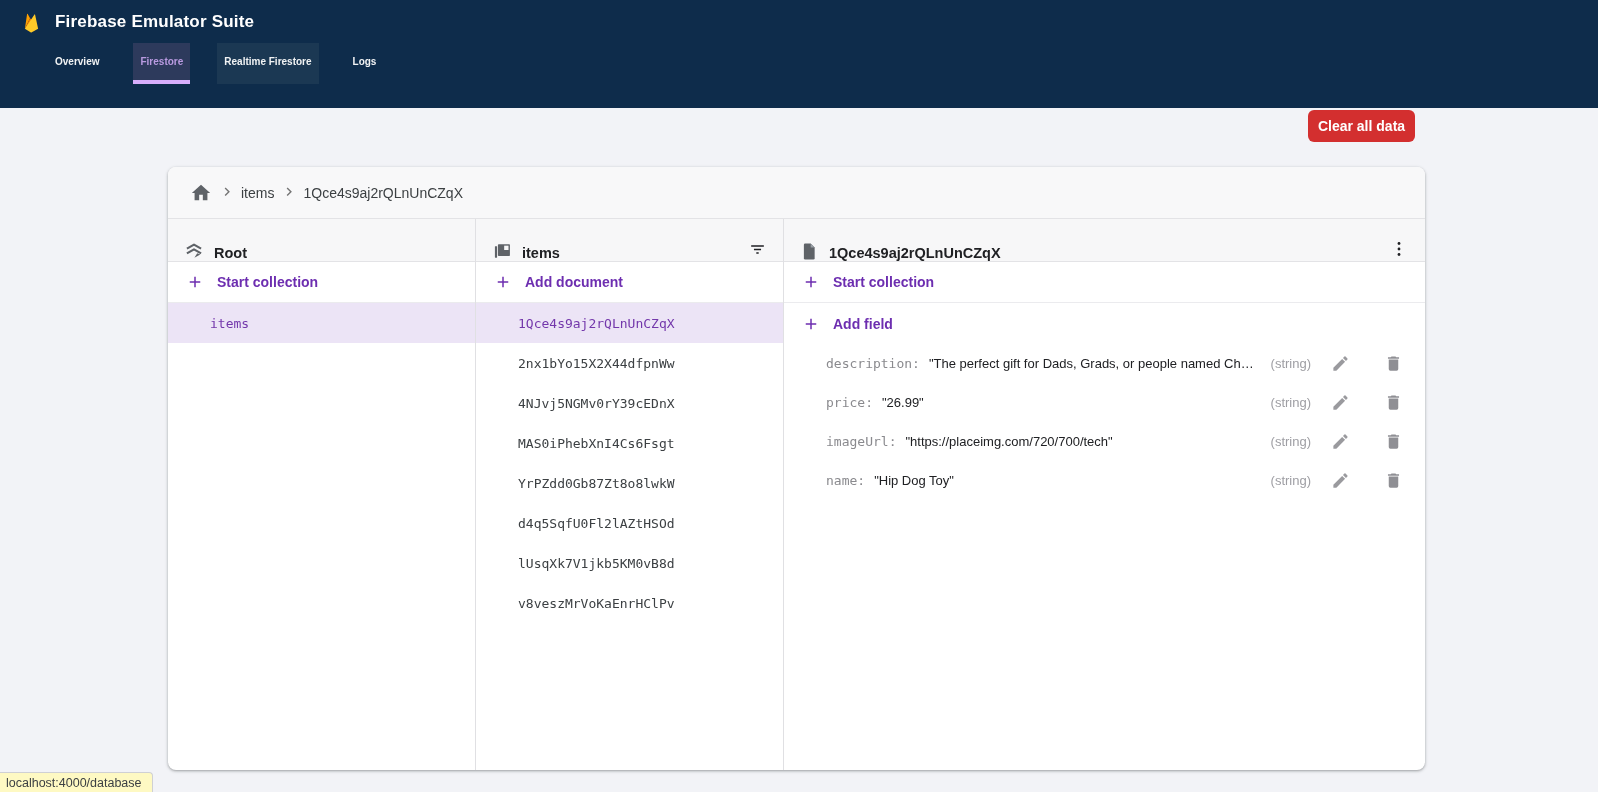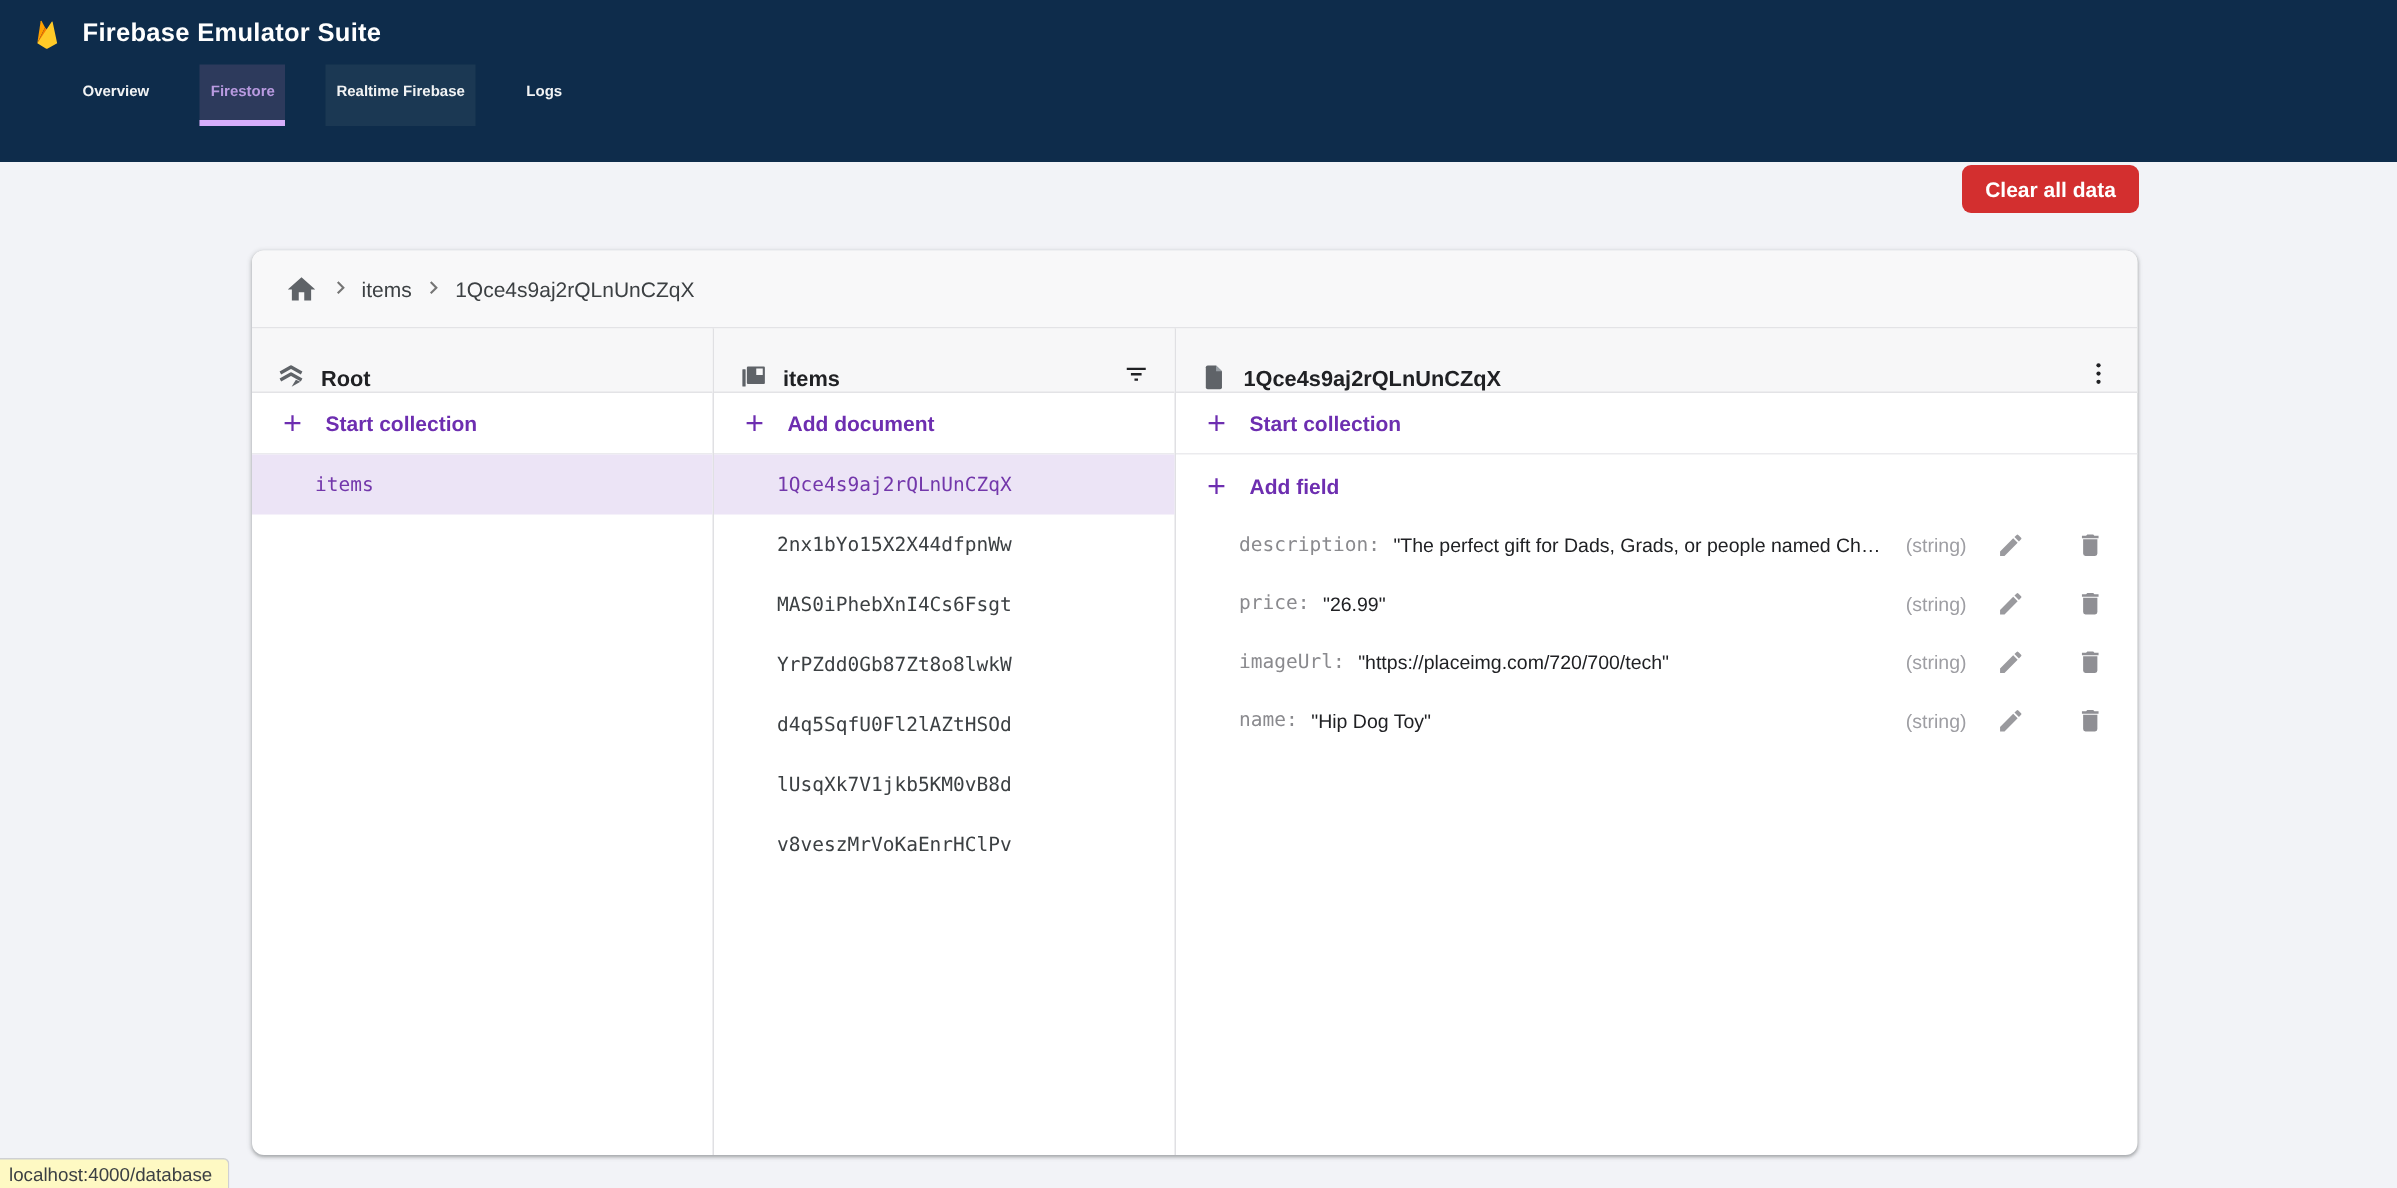--- a/index.html
+++ b/index.html
@@ -15,21 +15,21 @@
   .app-title { font-size:17px; font-weight:700; letter-spacing:.2px; }
   .tabs { display:flex; align-items:stretch; height:41px; padding-left:48px; }
   .tab { display:flex; align-items:center; padding:0 7px; margin-right:27px;
     font-size:10px; font-weight:700; color:#f1f3f4; cursor:pointer;
     border-bottom:4px solid transparent; }
   .tab.tinted { background:#1b3853; }
   .tab.active { background:#2d3a5c; color:var(--tab-active,#b99ae0);
     border-bottom-color:var(--tab-underline,#d7aefb); }
 
   
-  .clear-btn { position:absolute; top:110px; left:1308px; width:118px; height:32px;
+  .clear-btn { position:absolute; top:110px; left:1308px; width:107px; height:32px;
     background:var(--danger,#d32f2f); color:#fff; border:none; border-radius:6px;
     font-size:14px; font-weight:700; font-family:inherit; cursor:pointer; }
 
   
   .card { position:absolute; left:168px; top:167px; width:1257px; height:603px;
     background:#fff; border-radius:8px;
     box-shadow:0 1px 2px rgba(60,64,67,.3), 0 1px 3px 1px rgba(60,64,67,.15);
     display:flex; flex-direction:column; overflow:hidden; }
 
   .breadcrumb { height:52px; flex:0 0 52px; background:#f8f8f9;
@@ -98,21 +98,21 @@
     <span class="app-title">Firebase Emulator Suite</span>
   </div>
   <nav class="tabs">
       <div class="tab">
     <span>Overview</span>
   </div>
       <div class="tab active">
     <span>Firestore</span>
   </div>
       <div class="tab tinted">
-    <span>Realtime Firebase</span>
+    <span>Realtime Firestore</span>
   </div>
       <div class="tab">
     <span>Logs</span>
   </div>
     </nav>
 </header>
 
 <button class="clear-btn">Clear all data</button>
 
 <div class="card">
@@ -197,20 +197,23 @@
         <span>Add document</span>
       </div>
       <div style="display:flex;flex-direction:column;">
           <div class="list-row selected">
     <span>1Qce4s9aj2rQLnUnCZqX</span>
   </div>
           <div class="list-row">
     <span>2nx1bYo15X2X44dfpnWw</span>
   </div>
           <div class="list-row">
+    <span>4NJvj5NGMv0rY39cEDnX</span>
+  </div>
+          <div class="list-row">
     <span>MAS0iPhebXnI4Cs6Fsgt</span>
   </div>
           <div class="list-row">
     <span>YrPZdd0Gb87Zt8o8lwkW</span>
   </div>
           <div class="list-row">
     <span>d4q5SqfU0Fl2lAZtHSOd</span>
   </div>
           <div class="list-row">
     <span>lUsqXk7V1jkb5KM0vB8d</span>

